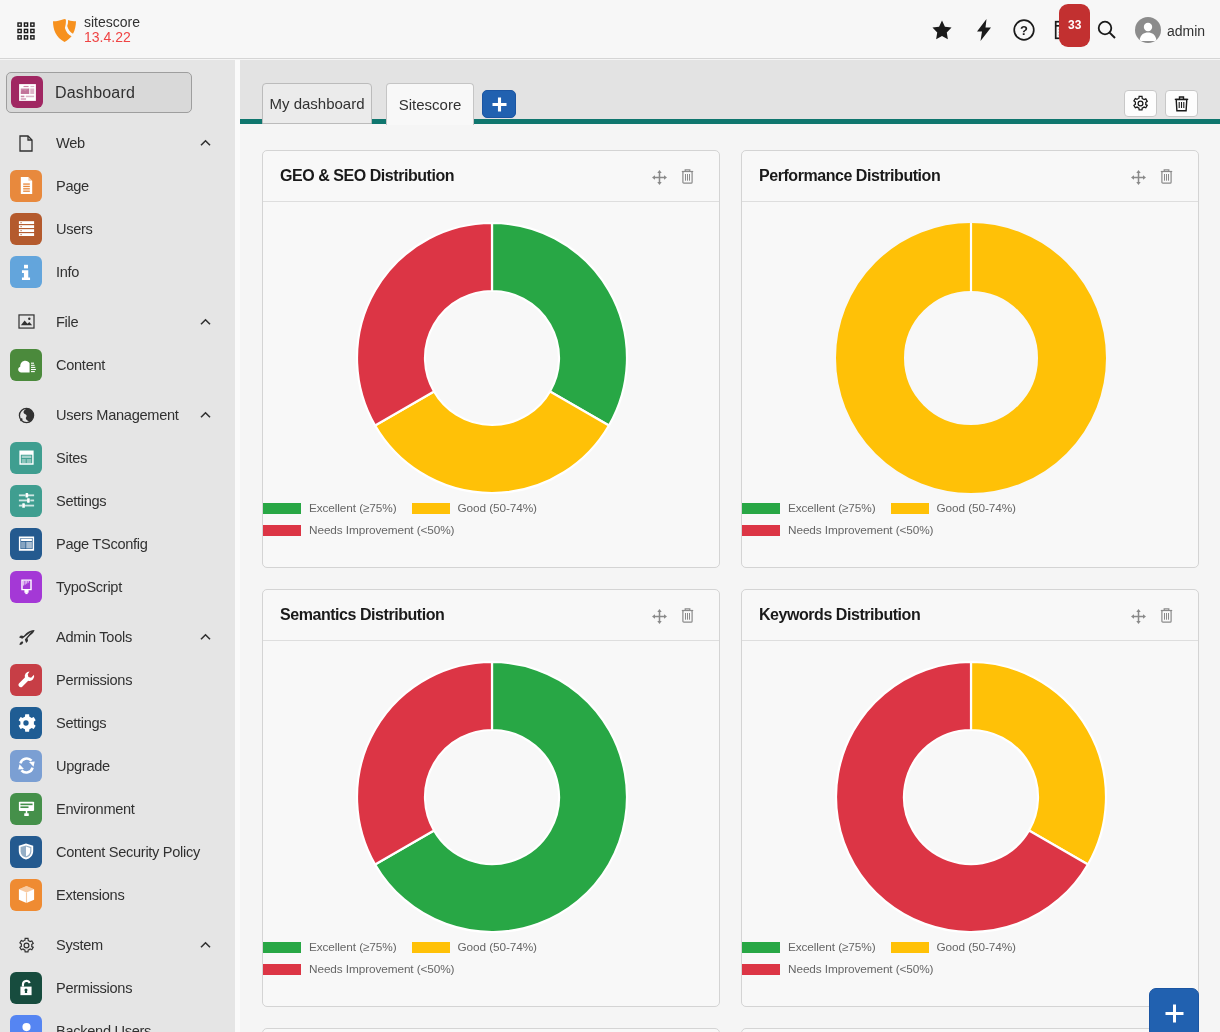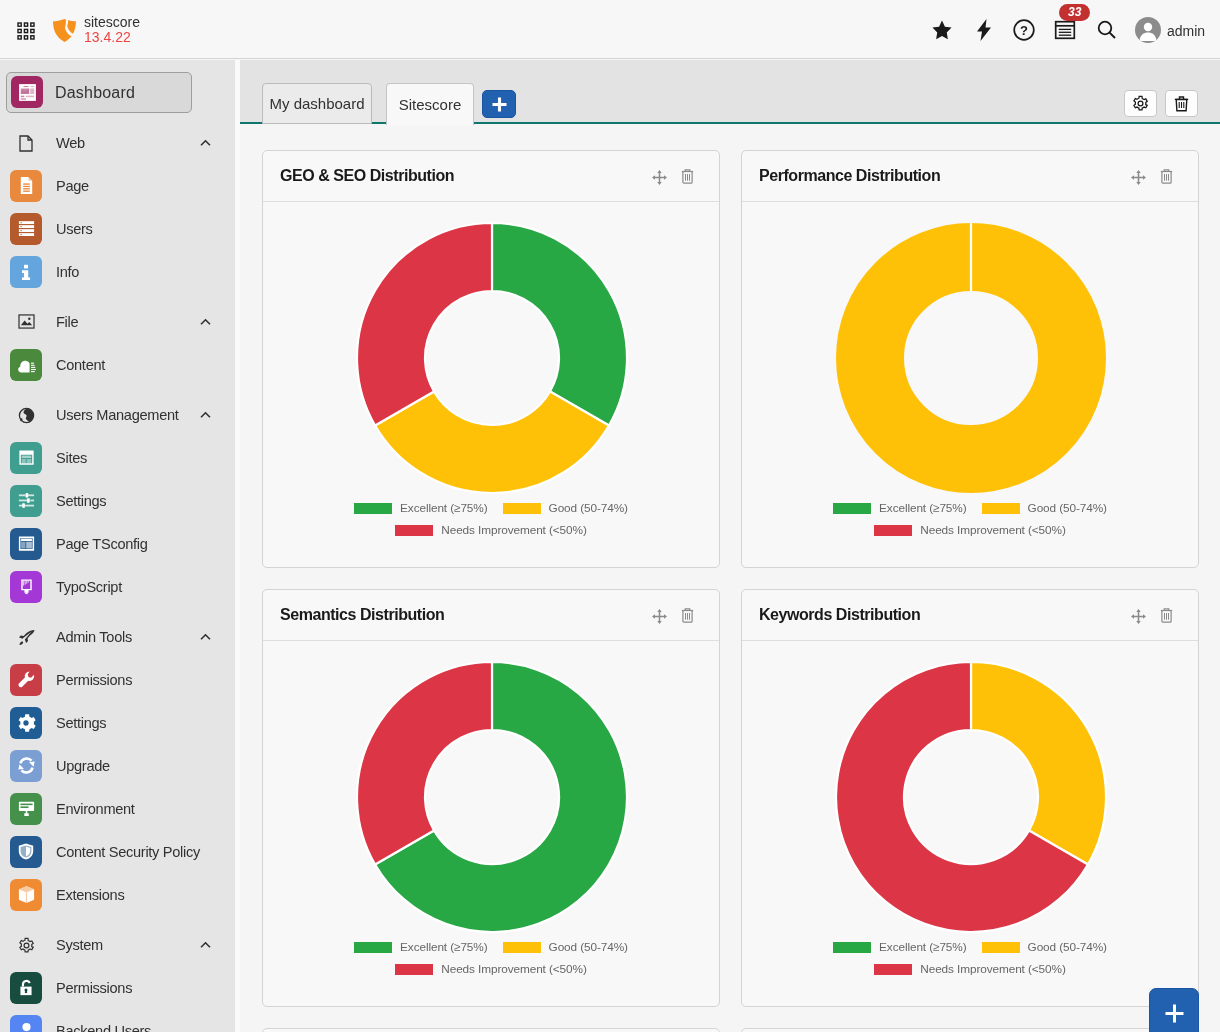--- a/index.html
+++ b/index.html
@@ -8,54 +8,54 @@
 
 
 #topbar { position:absolute; left:0; top:0; width:1220px; height:59px; background:#f7f7f7; border-bottom:1px solid #d5d5d5; }
 #gridicon { position:absolute; left:17px; top:22px; }
 #logo { position:absolute; left:53px; top:19px; }
 #brand { position:absolute; left:84px; top:15px; font-size:14px; color:#313131; line-height:15px; }
 #brand .ver { color:#ef4444; }
 .tb-ic { position:absolute; top:19px; color:#1a1a1a; }
 #avatar { position:absolute; left:1135px; top:17px; width:26px; height:26px; border-radius:50%; background:#8c8c8c; overflow:hidden; }
 #adminname { position:absolute; left:1167px; top:23px; font-size:14px; color:#313131; }
-#badge { position:absolute; left:1059px; top:4px; background:#c23030; color:#fff; font-size:12px; font-weight:bold; border-radius:9px; padding:1px 9px; line-height:15px;font-style:italic; }
+#badge { position:absolute; left:1059px; top:4px; background:#c23030; color:#fff; font-size:12px; font-weight:bold; border-radius:9px; padding:14px 9px; line-height:15px; }
 
 
 #sidebar { position:absolute; left:0; top:60px; width:235px; height:972px; background:#e5e5e5; }
 #sbstrip { position:absolute; left:235px; top:60px; width:5px; height:972px; background:#fafafa; }
 .sb-item { position:absolute; left:0; width:235px; height:43px; }
 .sb-icon { position:absolute; left:10px; top:5px; width:32px; height:32px; border-radius:6px; display:flex; align-items:center; justify-content:center; }
 .sb-label { position:absolute; left:56px; top:0; height:43px; display:flex; align-items:center; font-size:14.6px; letter-spacing:-0.3px; color:#313131; }
 .sb-head-icon { position:absolute; left:18px; top:13px; width:17px; height:17px; color:#313131; }
 .chev { position:absolute; right:24px; top:17px; width:11px; height:8px; color:#313131; }
 #dash-sel { position:absolute; left:6px; top:12px; width:186px; height:41px; background:#d9d9d9; border:1px solid #9e9e9e; border-radius:5px; }
 #dash-sel .sb-icon { left:4px; top:3px; }
 #dash-sel .sb-label { left:48px; height:39px; font-size:16px; letter-spacing:0.2px; }
 
 
 #content { position:absolute; left:240px; top:60px; width:980px; height:972px; background:#f5f5f5; }
-#tabbar { position:absolute; left:0; top:0; width:980px; height:64px; background:#e3e3e3; border-bottom:2px solid #0f766e; }
+#tabbar { position:absolute; left:0; top:0; width:980px; height:64px; background:#e3e3e3; border-bottom:5px solid #0f766e; }
 .tab { position:absolute; top:23px; height:41px; font-size:15px; color:#313131; display:flex; align-items:center; justify-content:center; }
 #tab1 { left:22px; width:110px; background:#ebebeb; border:1px solid #bbb; border-radius:4px 4px 0 0; }
 #tab2 { left:146px; width:88px; background:#f8f8f8; border:1px solid #c5c5c5; border-bottom:none; border-radius:4px 4px 0 0; height:42px; }
 #tabplus { position:absolute; left:242px; top:30px; width:34px; height:28px; background:#2161b0; border:1px solid #1b55a2; border-radius:5px; color:#fff; display:flex; align-items:center; justify-content:center; }
 .hbtn { position:absolute; top:30px; width:33px; height:27px; background:#fdfdfd; border:1px solid #c8c8c8; border-radius:4px; display:flex; align-items:center; justify-content:center; color:#1a1a1a; }
 #btn-gear { left:884px; }
 #btn-trash { left:925px; }
 
 
 .card { position:absolute; width:458px; height:418px; background:#f8f8f8; border:1px solid #d4d4d4; border-radius:5px; }
 .card-h { position:absolute; left:0; top:0; width:100%; height:51px; border-bottom:1px solid #dedede; }
 .card-h .t { position:absolute; left:17px; top:16px; font-size:16px; font-weight:bold; color:#1a1a1a; letter-spacing:-0.45px; }
 .card-h .mv { position:absolute; right:52px; top:19px; }
 .card-h .tr { position:absolute; right:25px; top:18px; }
 .donut { position:absolute; left:88px; top:66px; }
 .legend { position:absolute; left:0; width:100%; }
-.lrow { display:flex; justify-content:center; align-items:center; height:16px; margin-bottom:6px; }
+.lrow { display:flex; align-items:center; height:16px; margin-bottom:6px; }
 .lbox { width:38px; height:11px; margin-right:8px; }
 .ltxt { font-size:11.8px; letter-spacing:-0.1px; color:#666; margin-right:15px; }
 .lrow .ltxt:last-child { margin-right:0; }
 #fab { position:absolute; left:1149px; top:988px; width:50px; height:50px; background:#2161b0; border:1px solid #1b55a2; border-radius:7px; color:#fff; display:flex; align-items:center; justify-content:center; }
 </style>
 </head>
 <body>
 
 <div id="topbar">
   <svg id="gridicon" width="18" height="18" viewBox="0 0 18 18">

